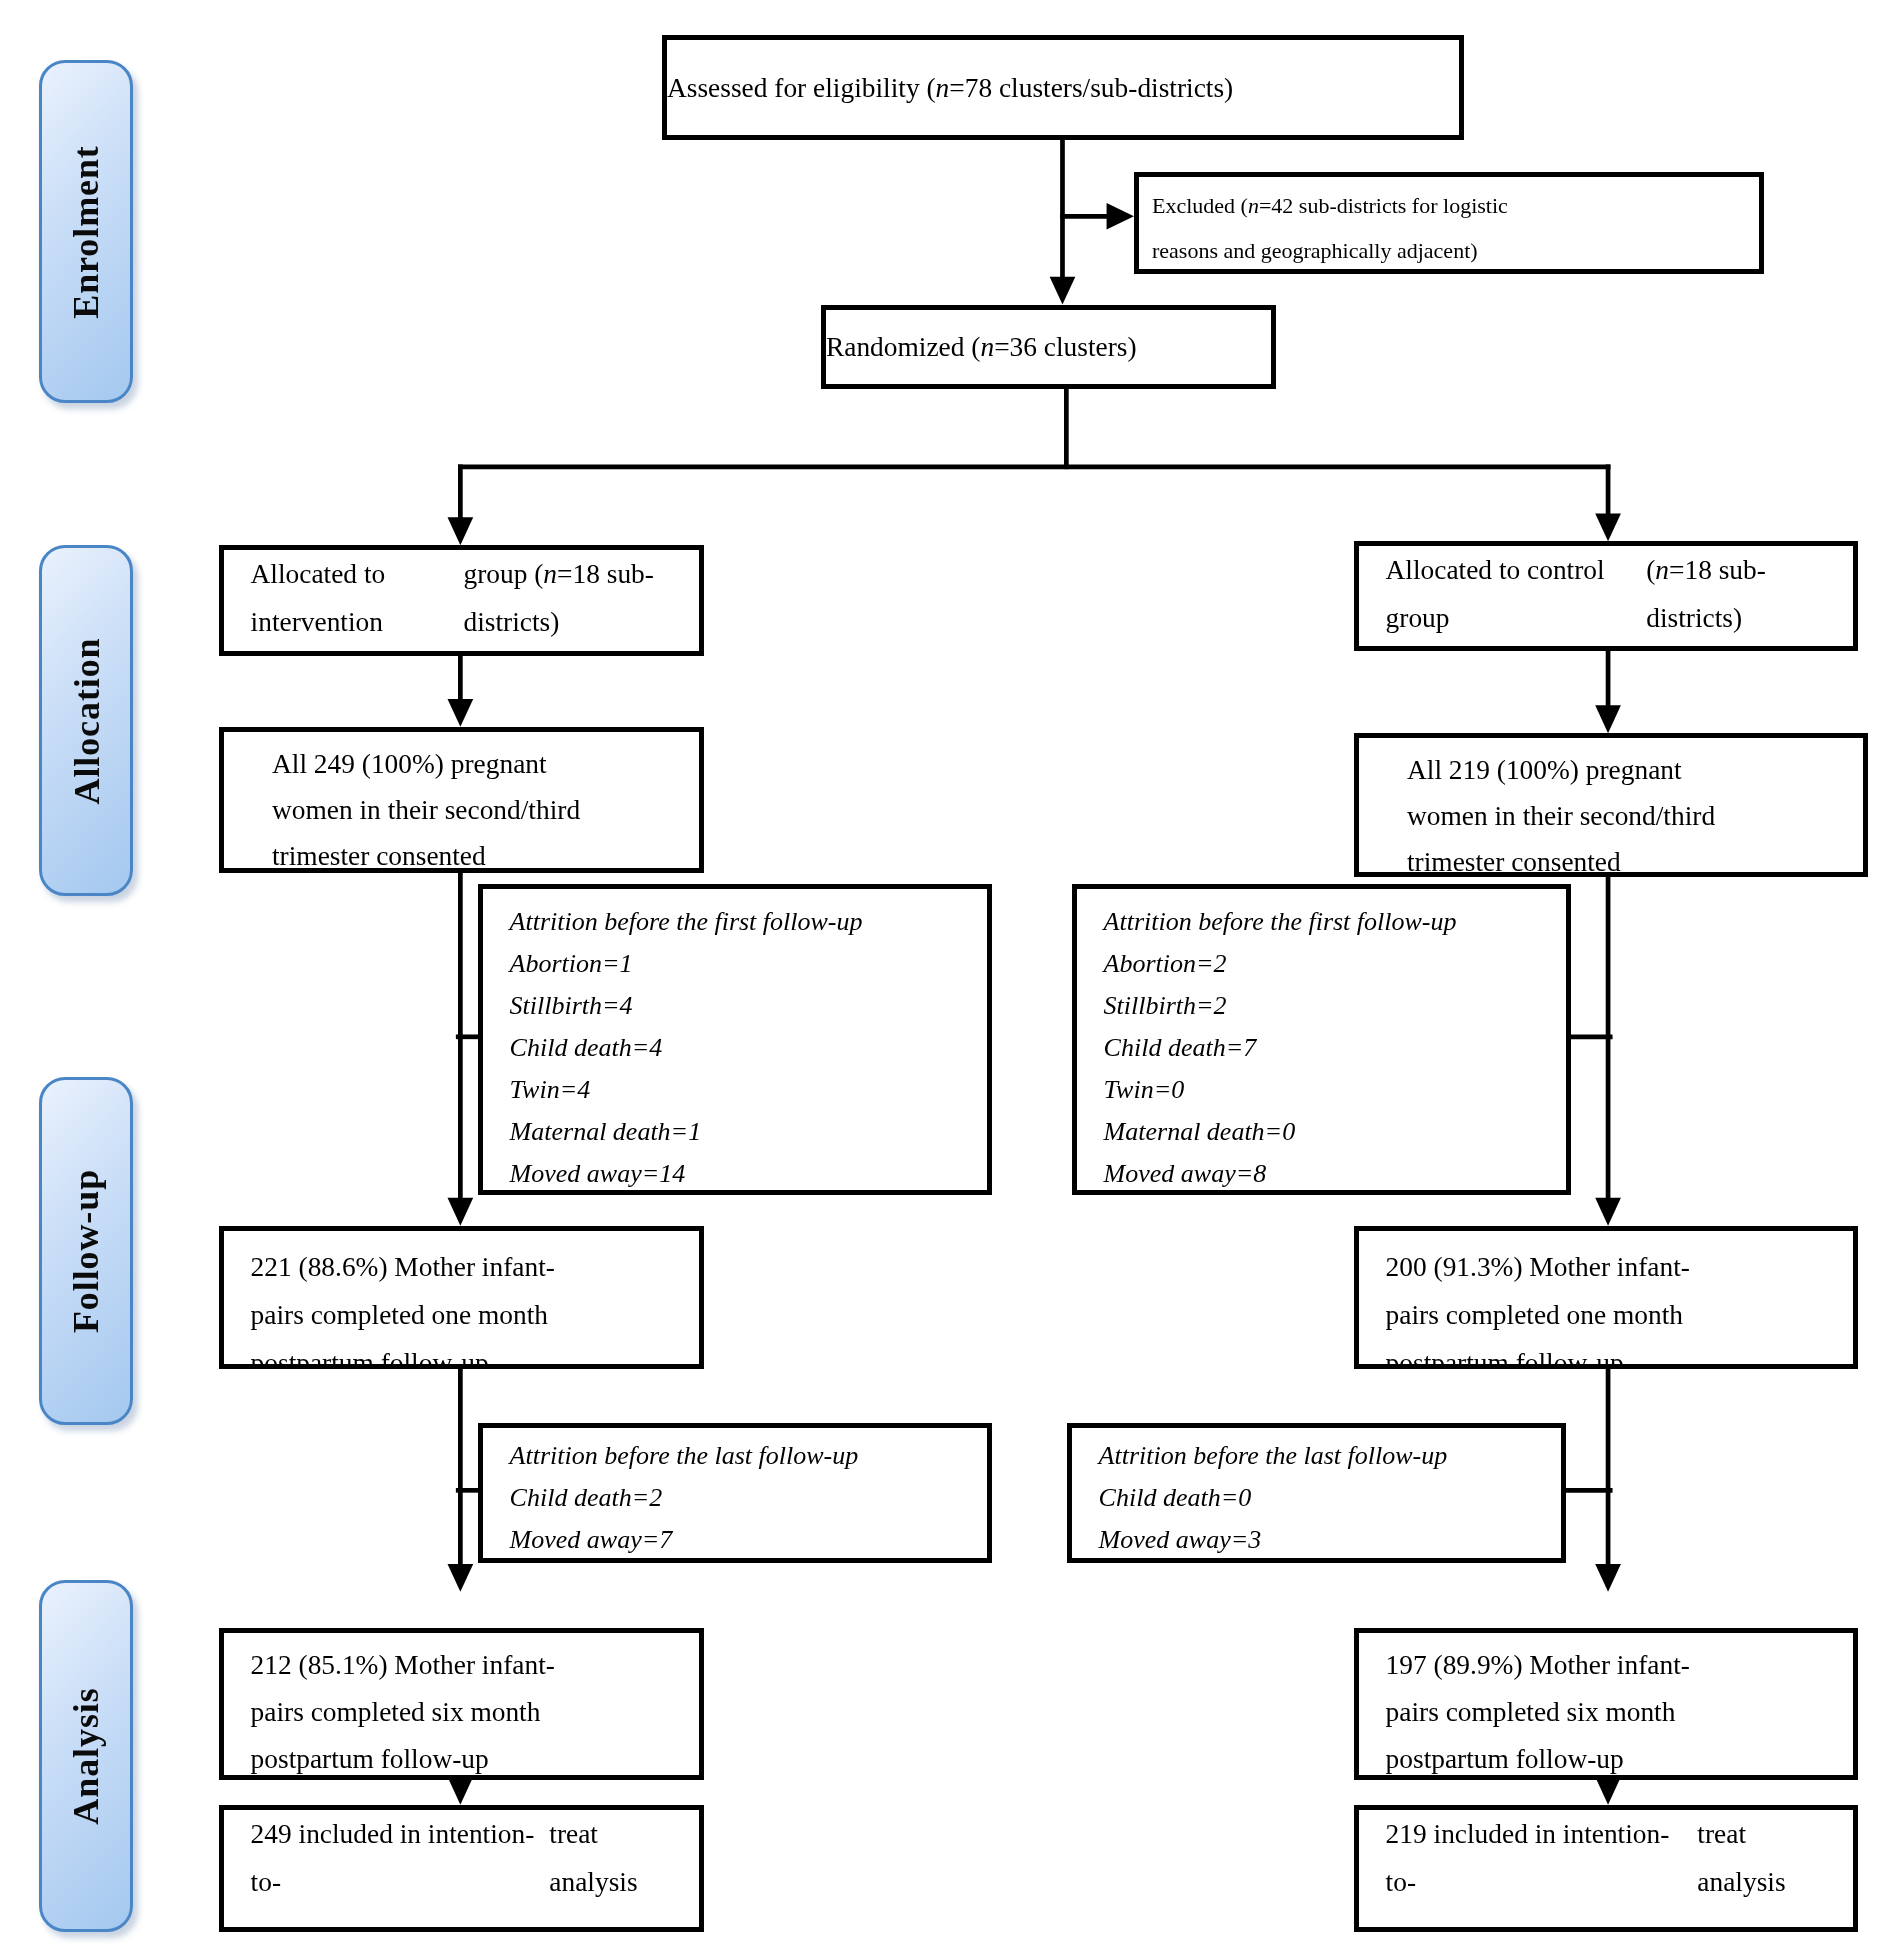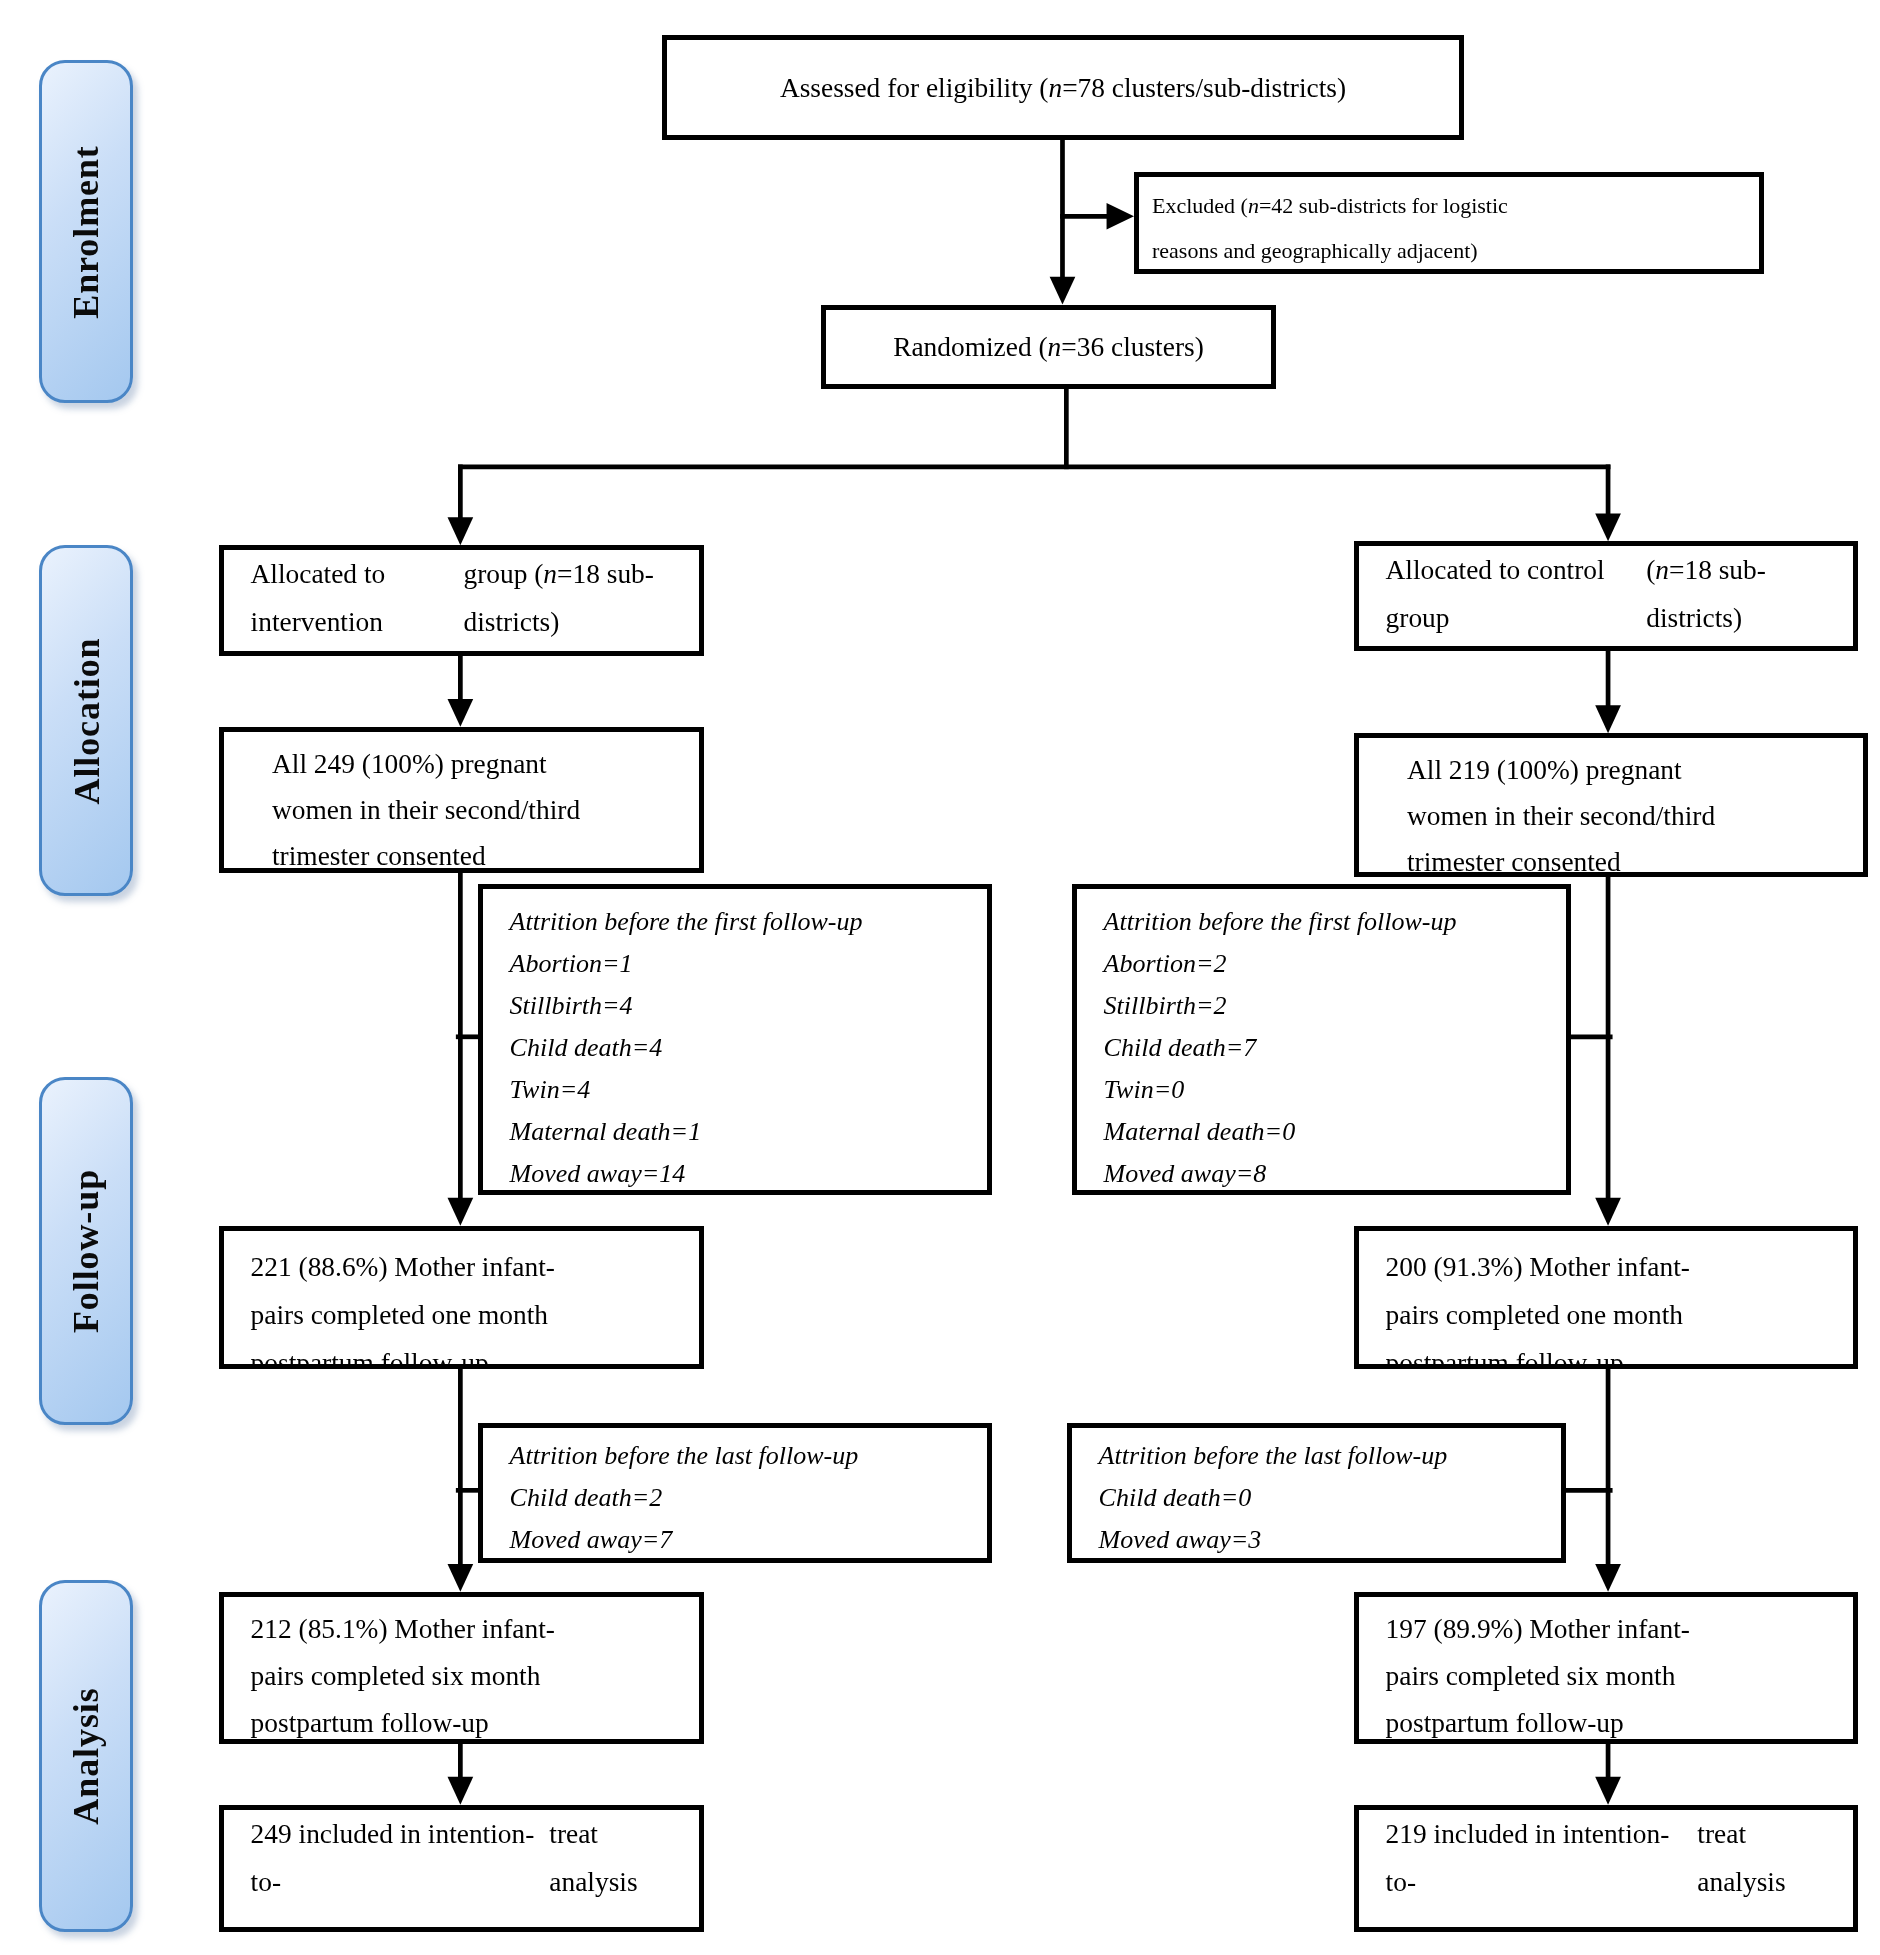--- a/index.html
+++ b/index.html
@@ -16,26 +16,26 @@
     position:absolute;
     z-index:2;
     background:#ffffff;
     border:5.1px solid #000000;
     box-sizing:border-box;
     overflow:hidden;
     font-size:27.4px;
     line-height:48px;
   }
   .flow-box i{font-style:italic;}
-  .center{display:flex;align-items:center;justify-content:center;text-align:center;}
+  .center{display:flex;align-items:center;text-align:center;}
   .vcenter{display:flex;flex-direction:row;justify-content:center;}
   .pad-left{padding-left:26.6px;padding-right:13px;}
   .consent{padding-top:9.4px;line-height:46px;padding-left:48px;}
   .one-month{padding-top:12px;}
-  .six-month{padding-top:8.6px;line-height:47px;}
+  .six-month{padding-top:8.6px;line-height:47px;margin-top:36px;}
   .excluded{padding-top:6px;padding-left:13px;padding-right:8.6px;font-size:22px;line-height:45px;}
   .attr{font-size:26px;line-height:42px;font-style:italic;}
   .attr1{padding-top:12px;}
   .attr2{padding-top:6.9px;}
   .stage{
     position:absolute;
     z-index:2;
     left:39px;
     width:94px;
     box-sizing:border-box;

